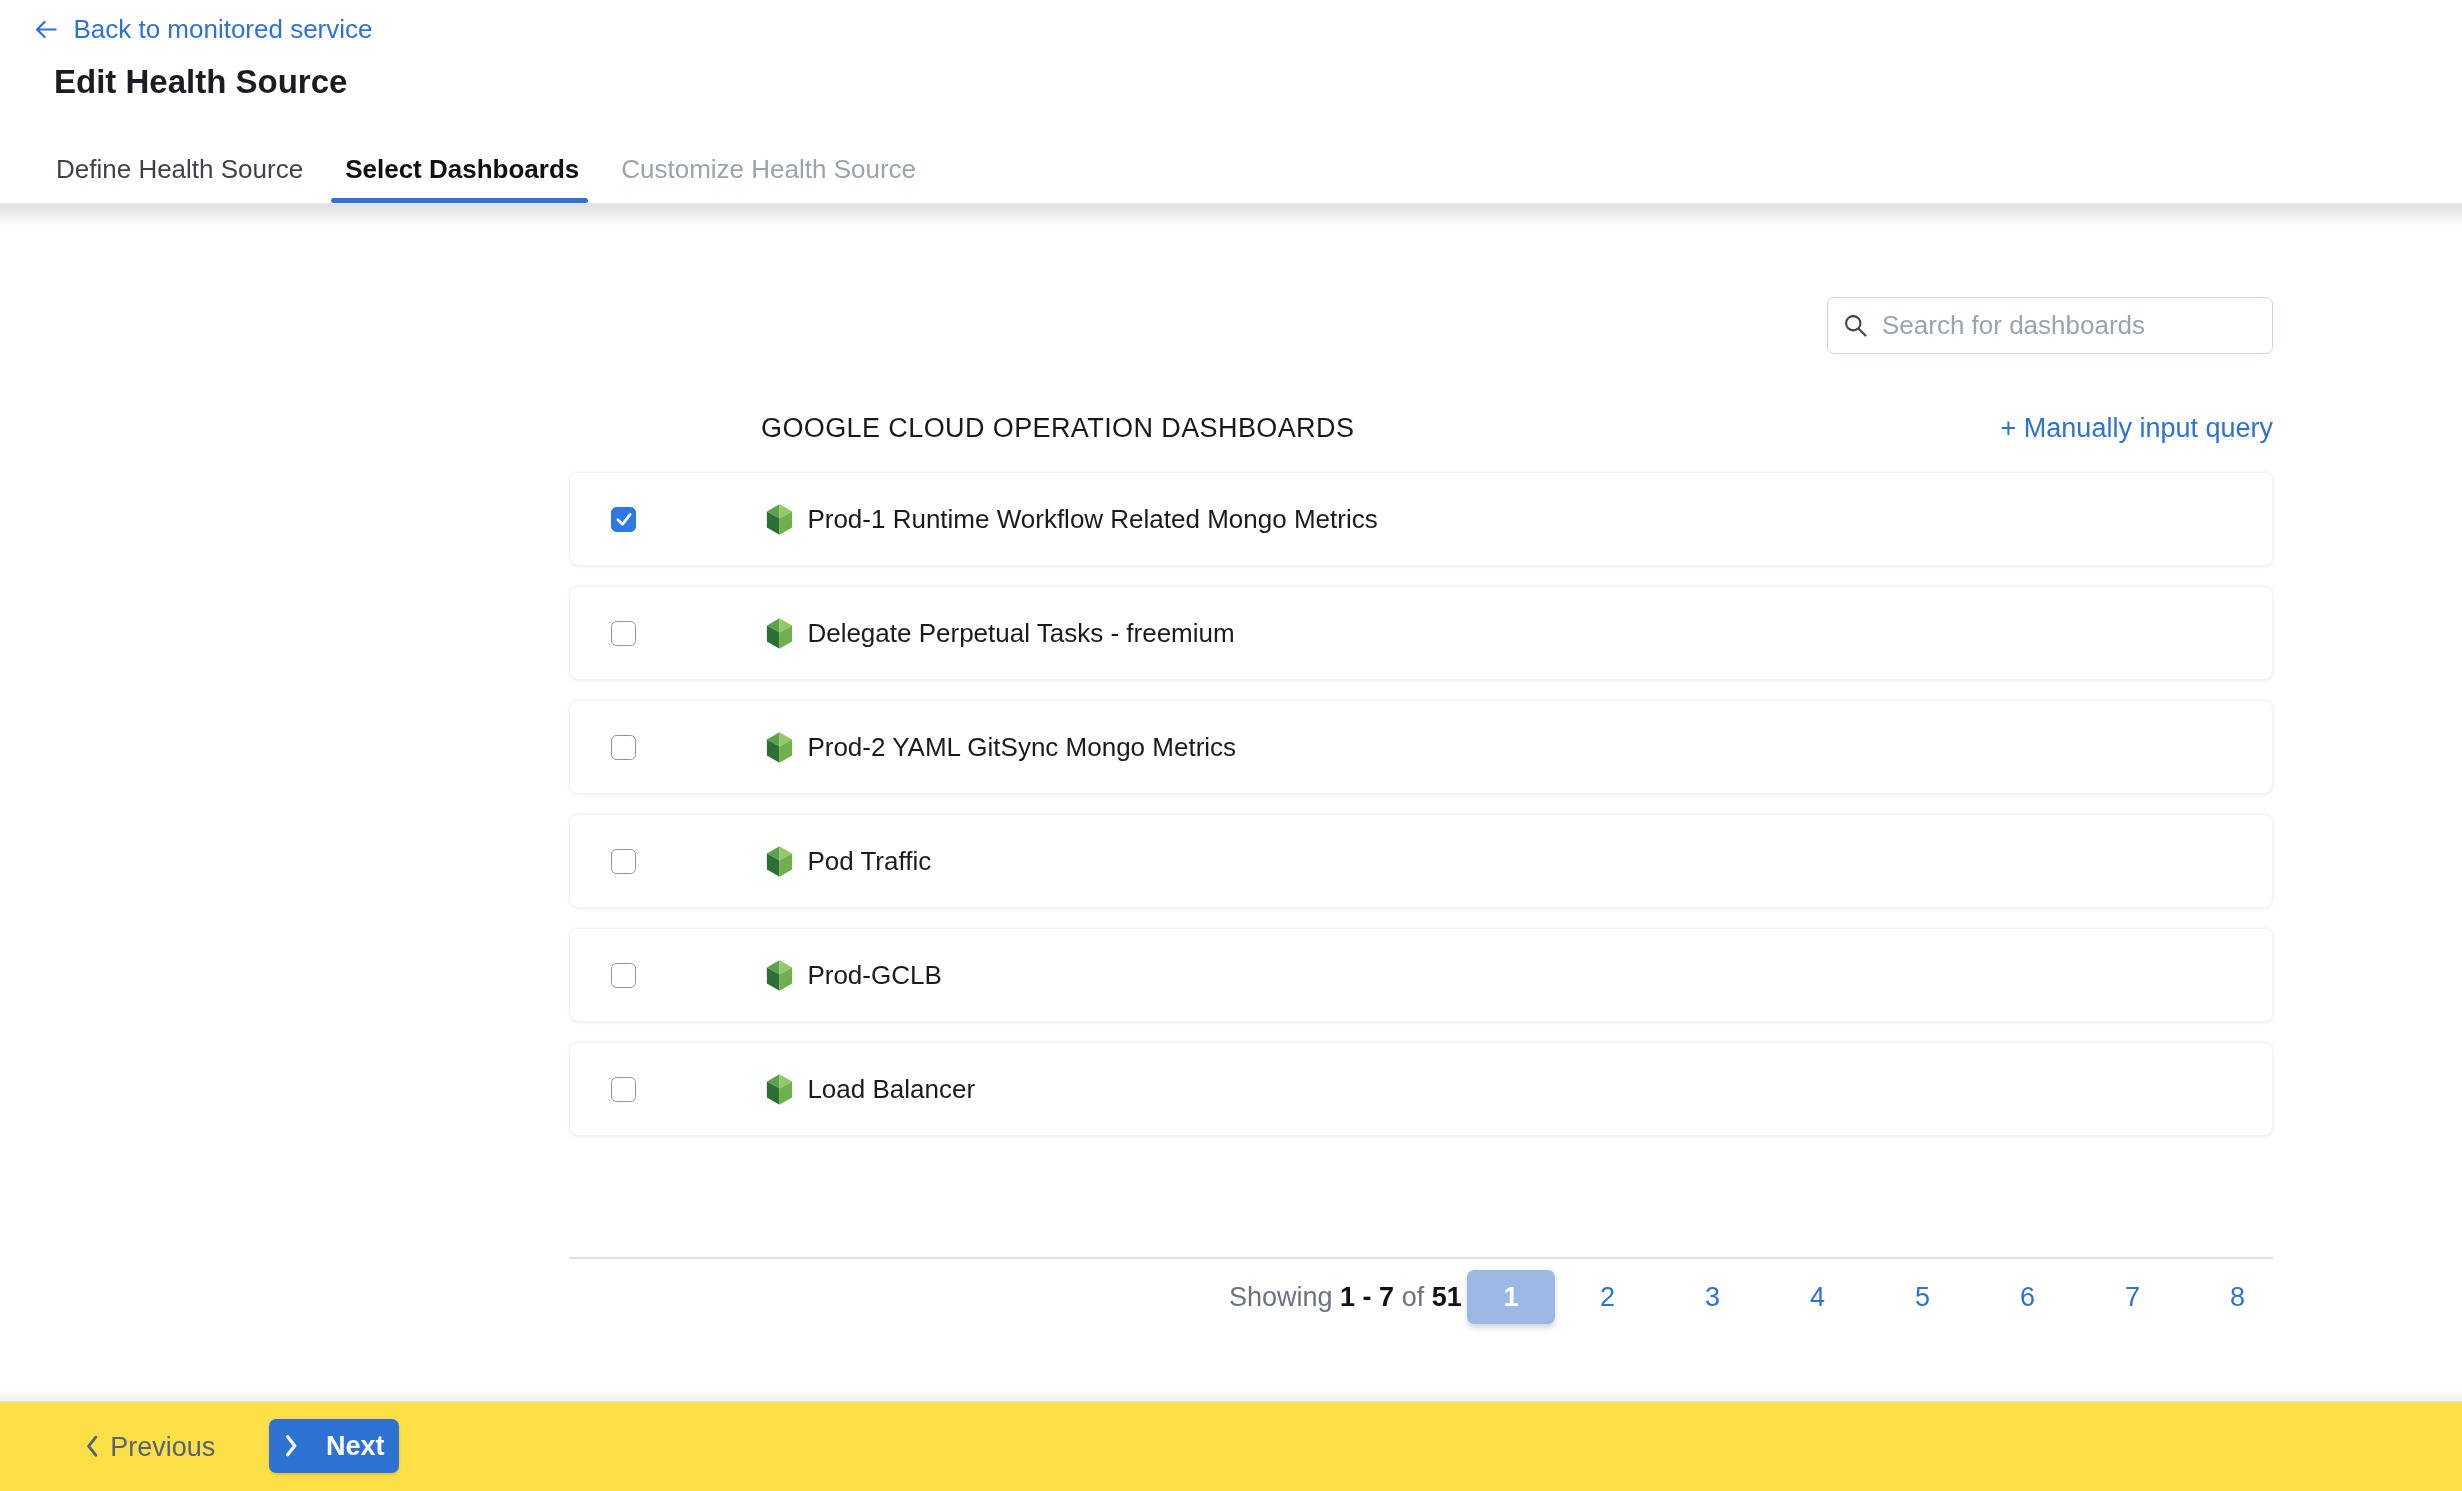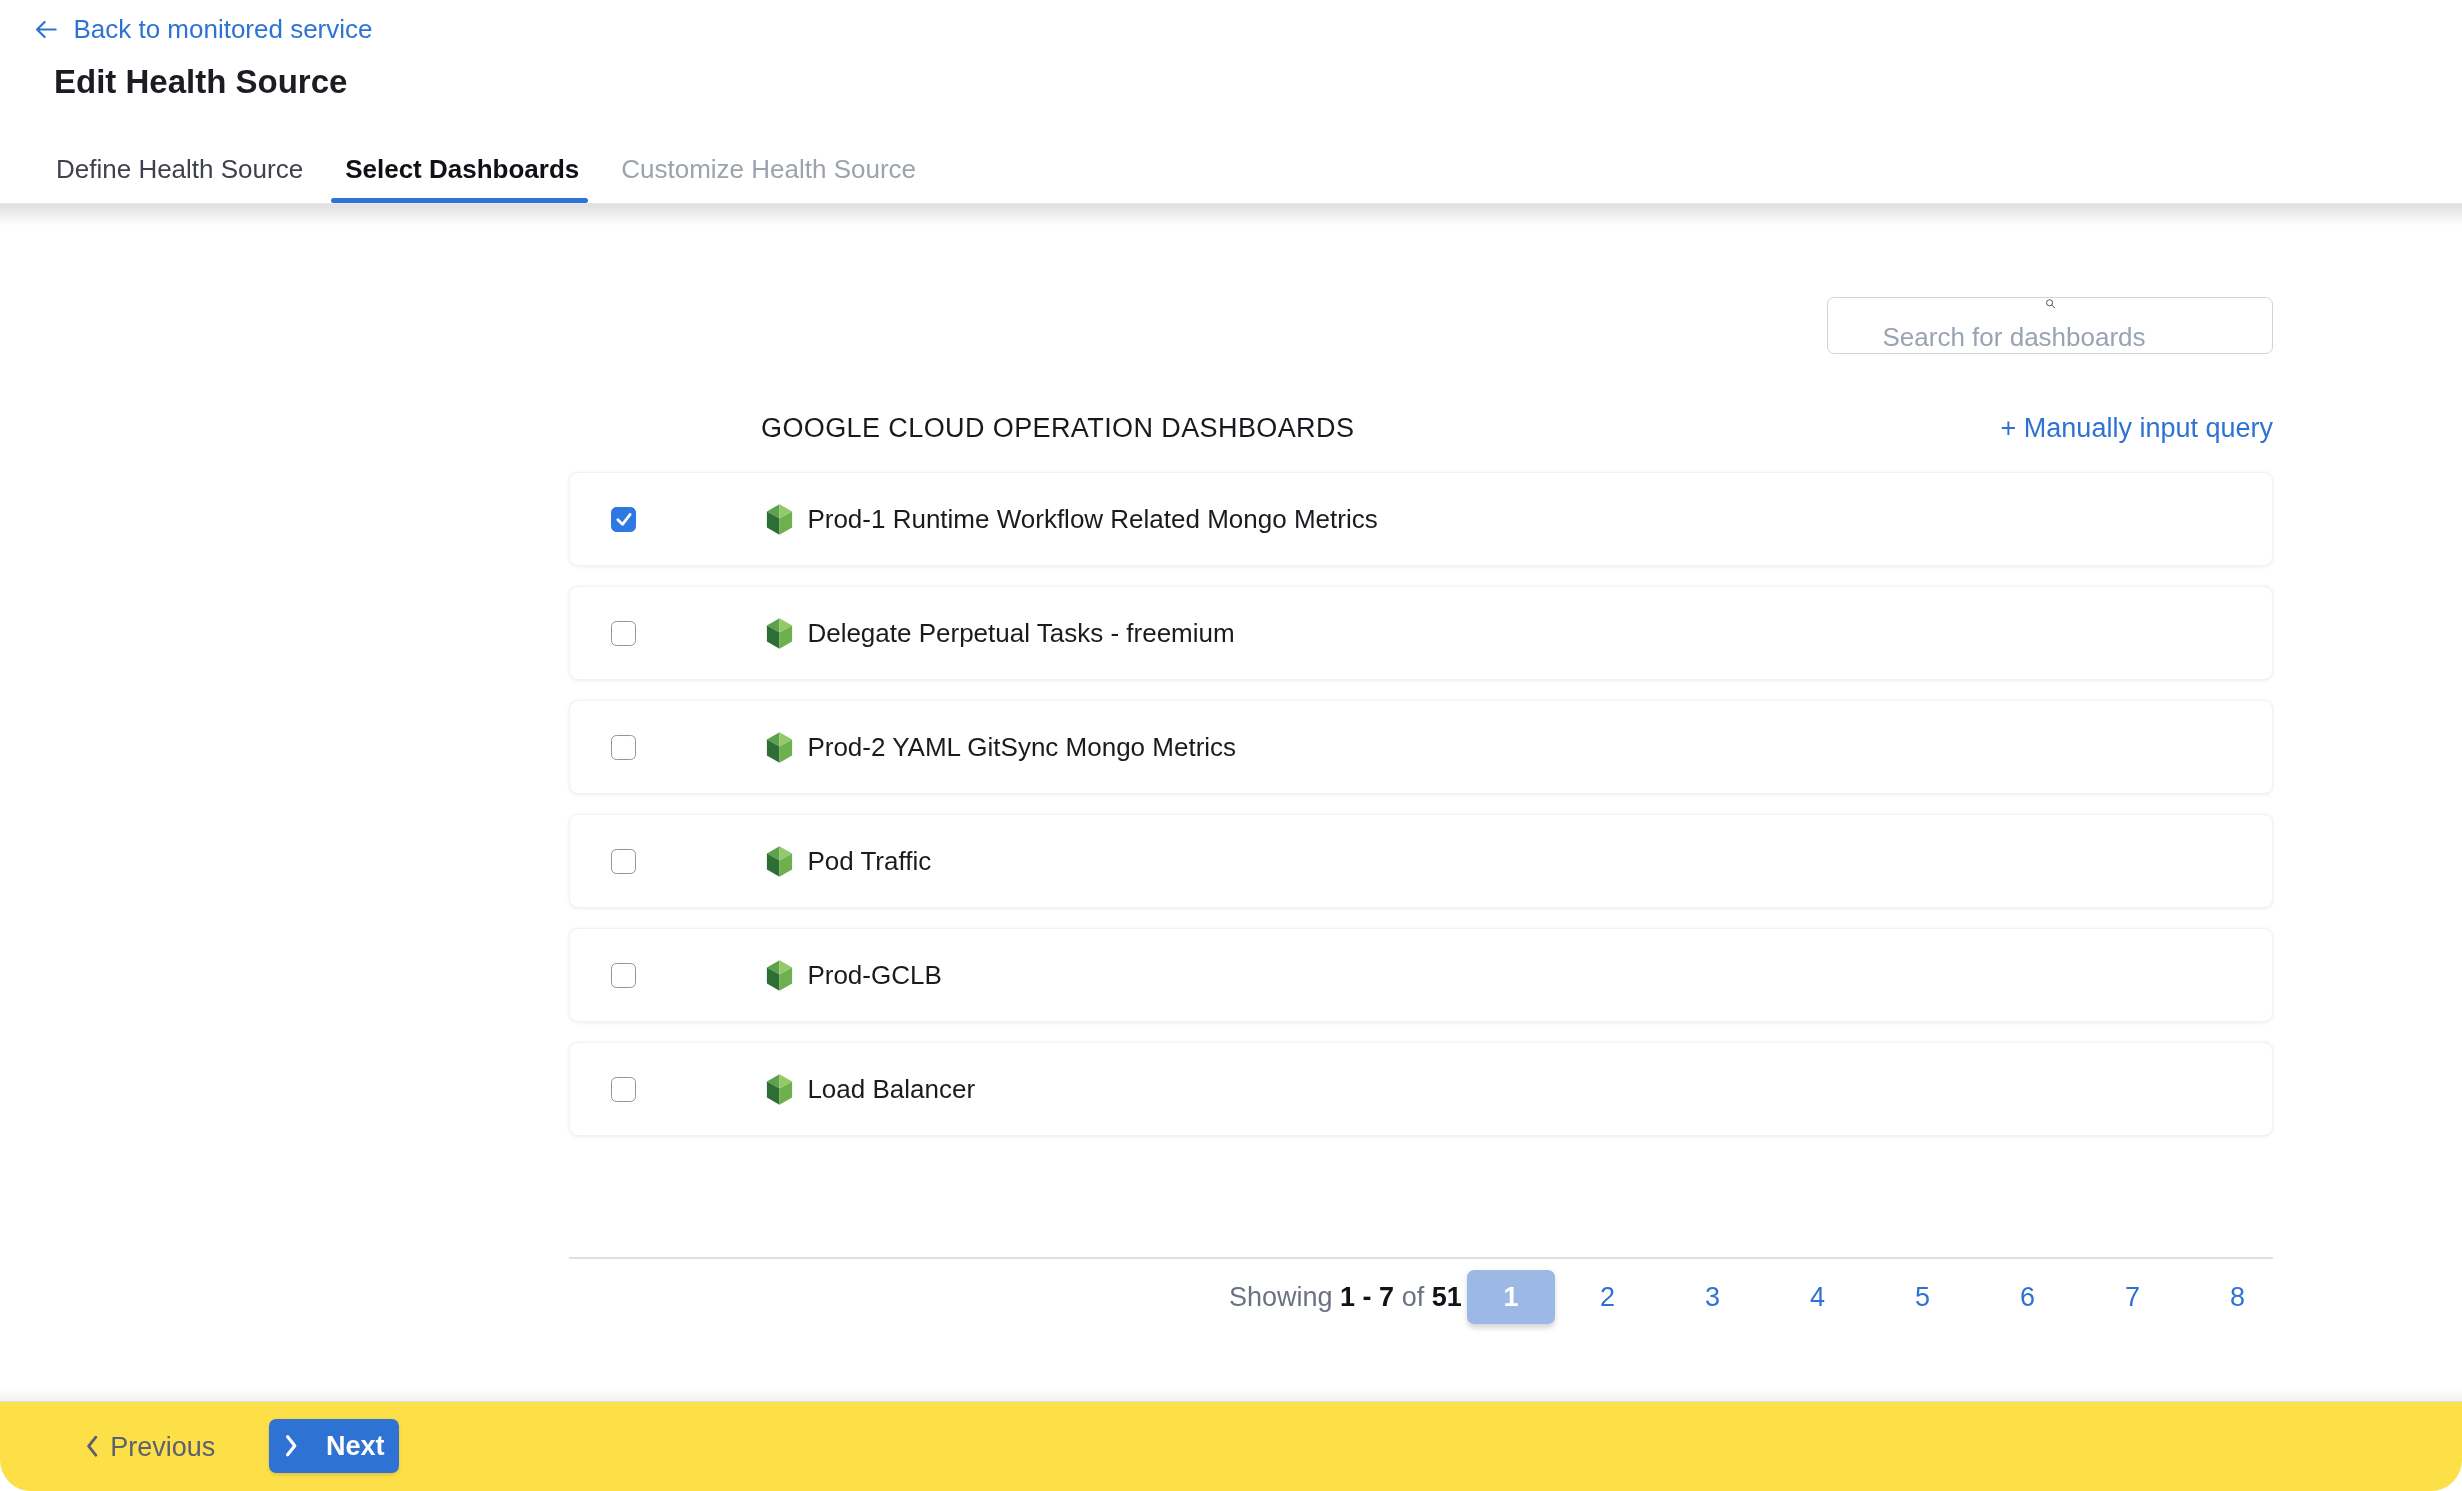--- a/index.html
+++ b/index.html
@@ -1,18 +1,18 @@
 <!DOCTYPE html>
 <html style="--accent: #2e72d4; --checkbox: #2e78e4; --active-page: #9cb9e6; --icon-green-dark: #2c6e34; --icon-green-mid: #5ca24c; --icon-green-light: #93c968;font-size:14.4px"><head>
 <meta charset="utf-8">
 <style>
   * { margin:0; padding:0; box-sizing:border-box; }
   html,body { background:#fff; }
   body { font-family:"Liberation Sans", sans-serif; }
-  .page { position:relative; width:2462px; height:1491px; background:#fff; overflow:hidden;border-radius:31px; }
+  .page { position:relative; width:2462px; height:1491px; background:#fff; overflow:hidden; }
 
   
   .back-row { position:absolute; top:14.4px; left:32px; display:flex; align-items:center; gap:14.4px; cursor:pointer; }
   .back-row svg { display:block; }
   .back-label { font-size:26px; color:var(--accent,#2e72d4); }
   .page-title { position:absolute; top:63px; left:54px; font-size:33px; font-weight:700; color:#1b1d22; }
 
   
   .tabbar { position:absolute; top:135px; left:0; right:0; height:69px; background:#fff;
             border-bottom:0.9px solid #e7e8eb; display:flex; align-items:center; padding-left:56px; gap:42px; }
@@ -21,21 +21,21 @@
   .tab { position:relative; height:100%; display:flex; align-items:center; font-size:26px;
          color:#3f424e; font-weight:500; cursor:pointer; }
   .tab.active { color:#0f1115; font-weight:700; }
   .tab.active::after { content:""; position:absolute; left:-14.4px; right:-9px; bottom:0; height:5.4px;
          background:var(--accent,#2e72d4); border-radius:2.7px; }
   .tab.muted { color:#9ca3ad; font-weight:400; cursor:default; }
 
   
   .search-box { position:absolute; left:1827px; top:297px; width:446px; height:57px;
         border:1.3px solid #ccd2de; border-radius:7.2px; background:#fff;
-        display:flex; align-items:center; padding:0 14.4px; gap:12.6px;flex-direction:column; }
+        display:flex; align-items:center; padding:0 14.4px; gap:12.6px; }
   .search-box input { border:none; outline:none; flex:1; font-size:26px; color:#30343c;
         font-family:"Liberation Sans", sans-serif; background:transparent; }
   .search-box input::placeholder { color:#9aa3b2; }
 
   .section-title { position:absolute; left:761px; top:413px; font-size:27px; font-weight:500;
         letter-spacing:0.4px; color:#17191d;text-align:right; }
   .manual-query { position:absolute; right:189px; top:413px; font-size:27px; color:var(--accent,#2e72d4); cursor:pointer; }
 
   .list { position:absolute; left:569px; top:472px; width:1704px; }
   .row { height:94px; margin-bottom:20px; background:#fff; border:0.9px solid #f1f2f6; border-radius:9px;

